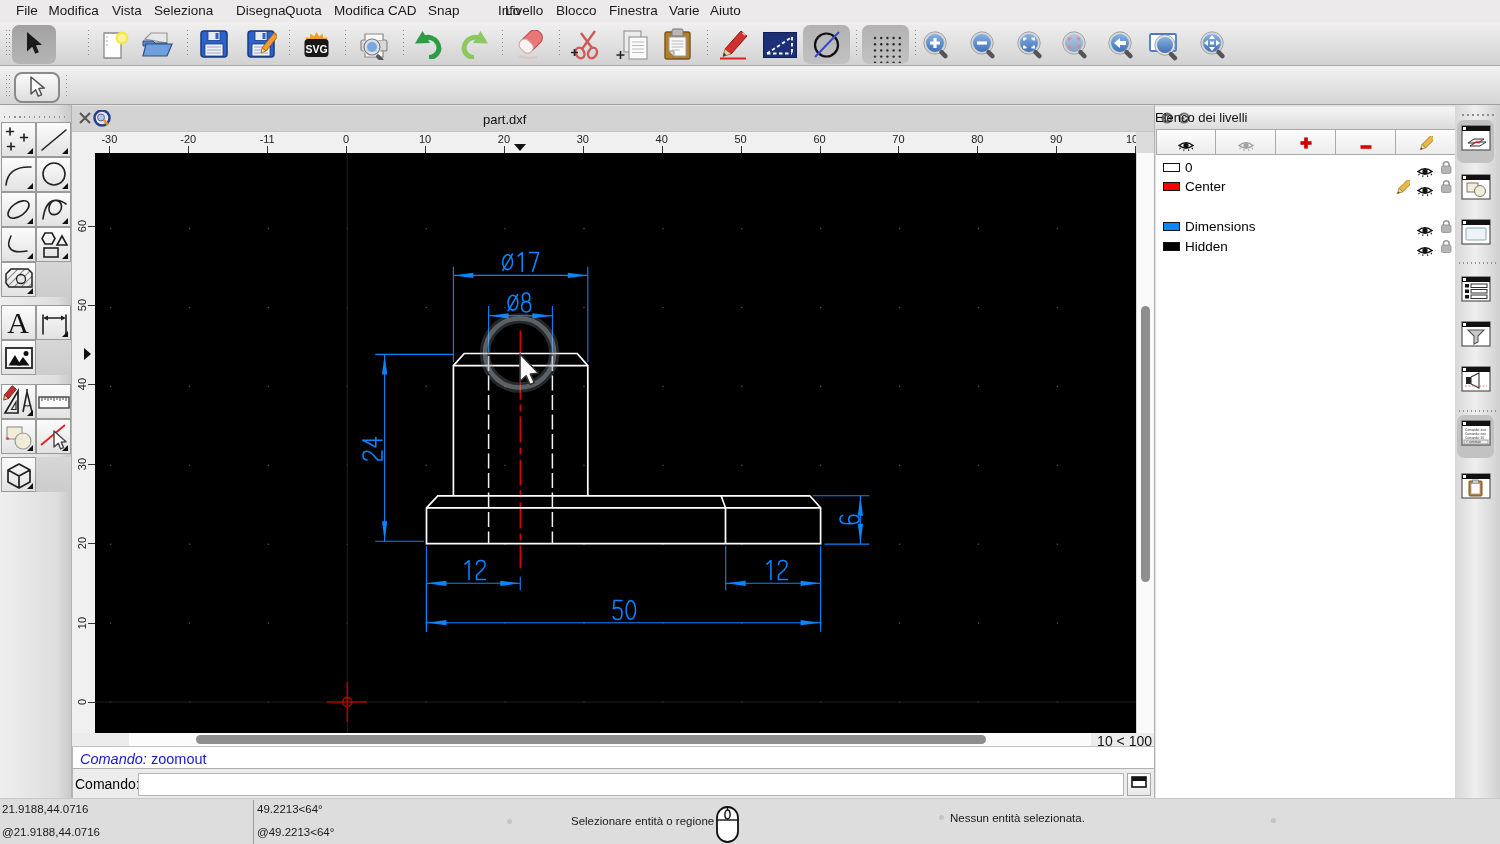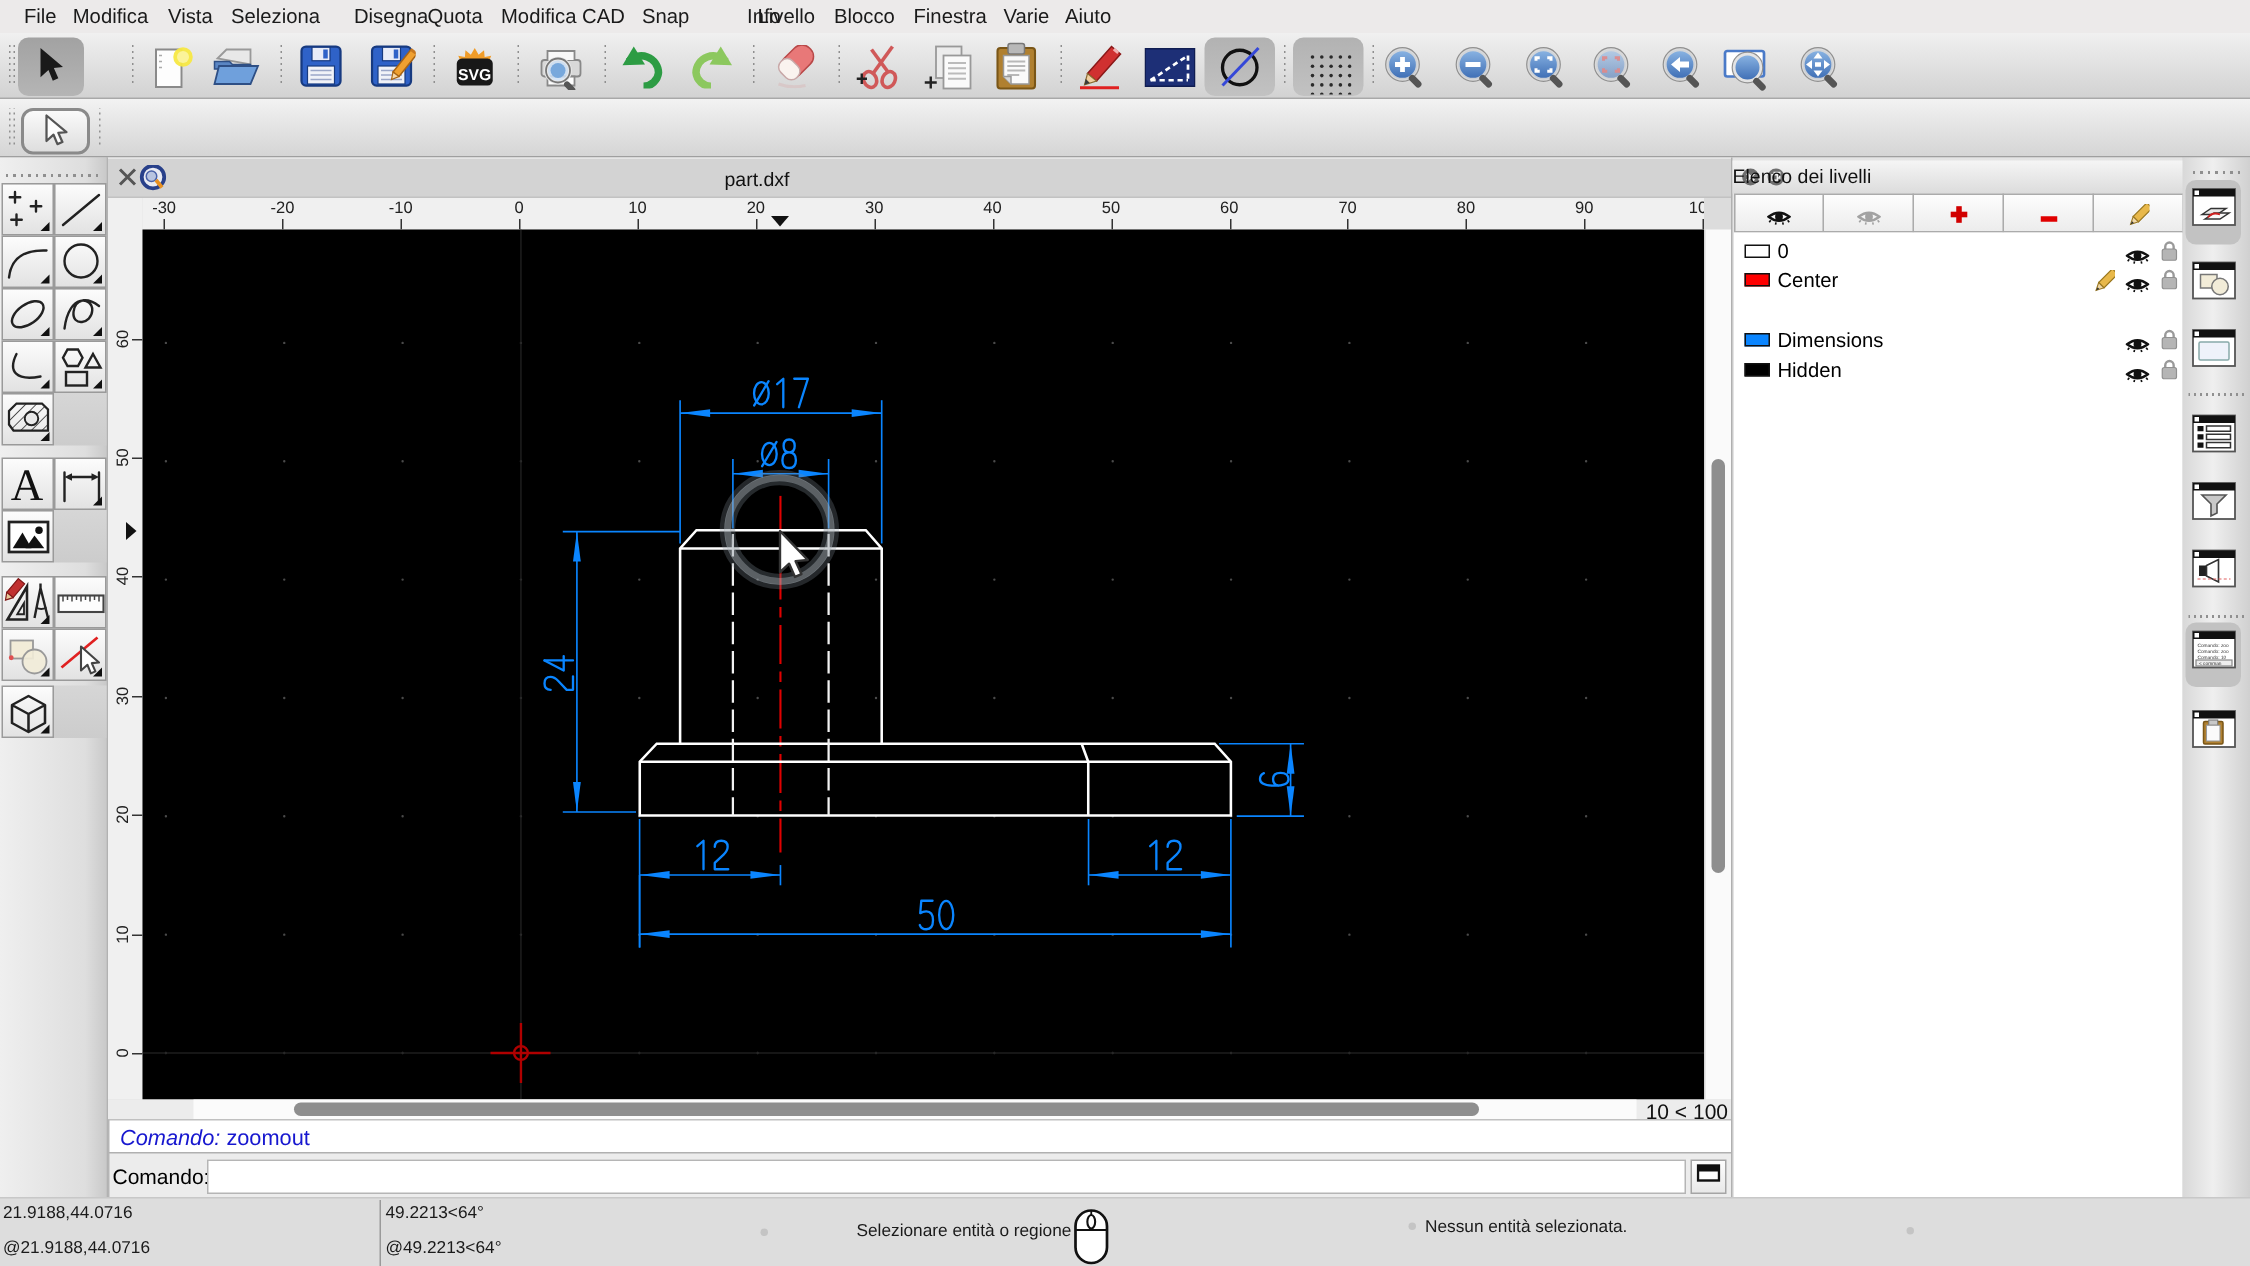--- a/index.html
+++ b/index.html
@@ -437,21 +437,21 @@
         <circle cx="24" cy="7.5" r="3.5" fill="#b8c4e0" stroke="#4a62a8" stroke-width="1"></circle>
         <path d="M27 10 L31 15" stroke="#e89020" stroke-width="2.5"></path>
       </svg></div>
     <div id="tabtitle">part.dxf</div>
   </div>
 <div id="hruler" class="abs">
     <div class="hlab" style="left:14.4px">-30</div>
     <div class="htick" style="left:14.4px"></div>
     <div class="hlab" style="left:93.3px">-20</div>
     <div class="htick" style="left:93.3px"></div>
-    <div class="hlab" style="left:172.2px">-10</div>
+    <div class="hlab" style="left:172.2px">-11</div>
     <div class="htick" style="left:172.2px"></div>
     <div class="hlab" style="left:251.1px">0</div>
     <div class="htick" style="left:251.1px"></div>
     <div class="hlab" style="left:330.0px">10</div>
     <div class="htick" style="left:330.0px"></div>
     <div class="hlab" style="left:408.9px">20</div>
     <div class="htick" style="left:408.9px"></div>
     <div class="hlab" style="left:487.8px">30</div>
     <div class="htick" style="left:487.8px"></div>
     <div class="hlab" style="left:566.7px">40</div>

